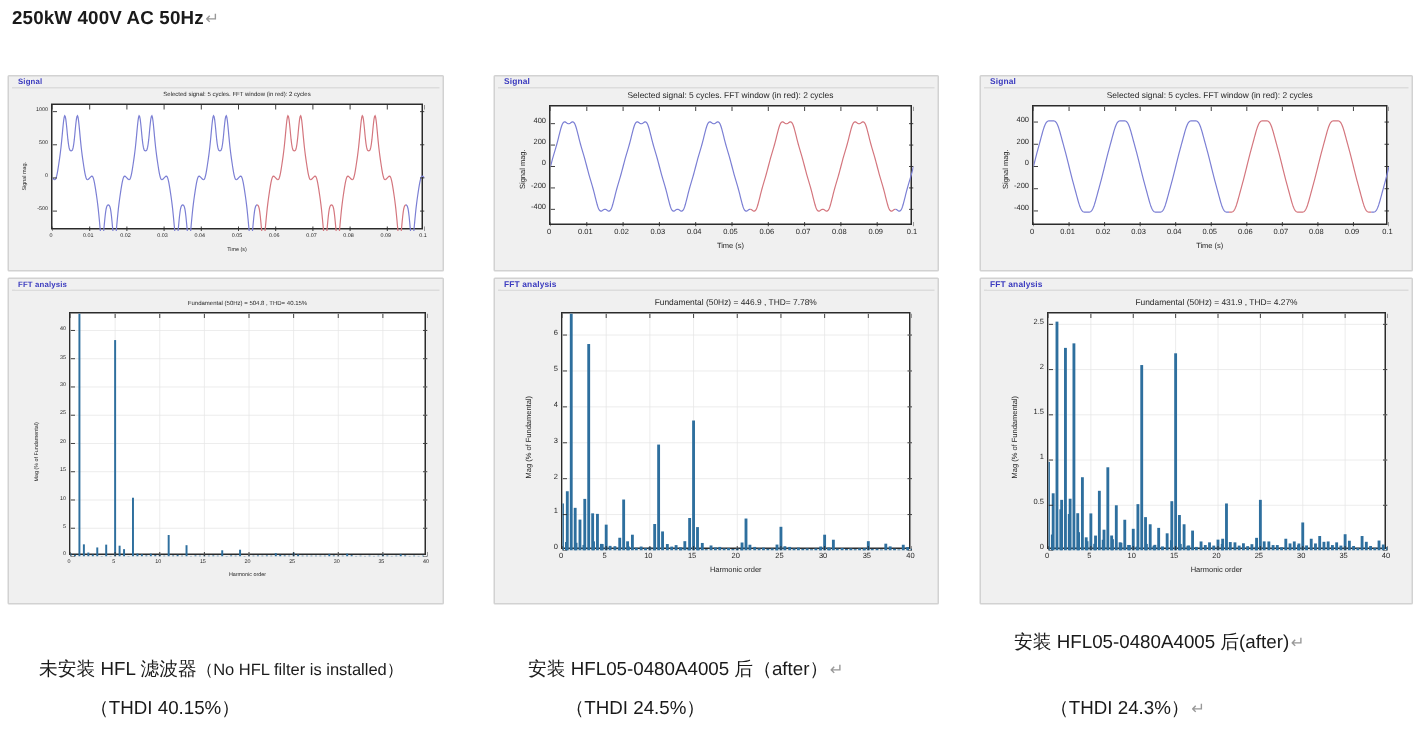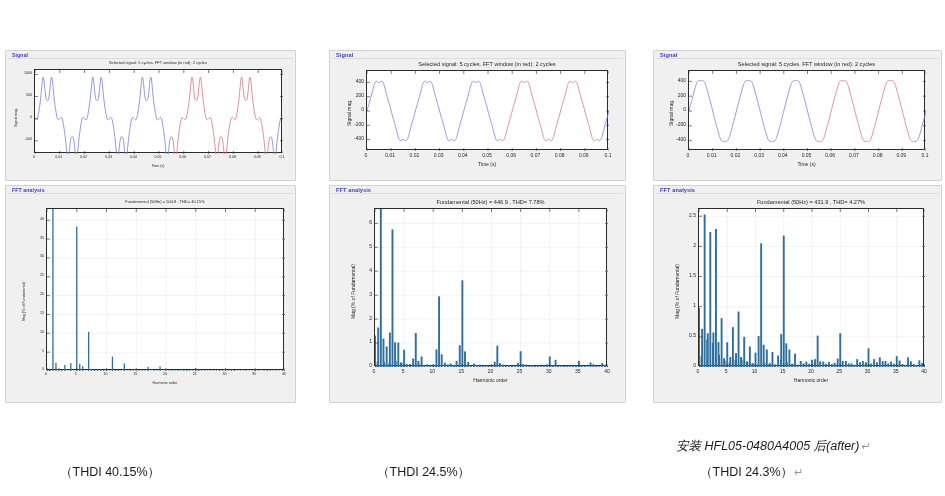--- a/index.html
+++ b/index.html
@@ -67,30 +67,33 @@
 
   svg.plot { position:absolute; left:0; top:0; display:block; }
 
   
   .caption { position: absolute; color: #1a1a1a; }
   .cap-line1 { font-size: 12.5px; white-space: nowrap; }
   .cap-line2 { font-size: 12.5px; white-space: nowrap; }
   .cap-en { font-size: 11px; }
   .cap0 { left: 26px;  top: 438px; }
   .cap1 { left: 352px; top: 438px; }
-  .cap2 { left: 676px; top: 438px; font-style: italic; }
+  .cap2 { left: 676px; top: 420px; }
   .cap-sub0 { left: 60px;  top: 464px; text-align: center; }
   .cap-sub1 { left: 377px; top: 464px; }
   .cap-sub2 { left: 700px; top: 464px; }
 </style>
 </head>
 <body>
 
 <div id="page">
 
+  <div class="doc-title">
+    <span>250kW 400V AC 50Hz</span><span class="pilcrow">↵</span>
+  </div>
 
   <div class="col c0">
     <div class="mpanel signal">
       <div class="mpanel-frameline"></div>
       <div class="mpanel-label">Signal</div>
       <div class="axes" id="sig-ax-0" style="left: 28px; top: 18px; width: 248px; height: 84px;">
           <svg width="248" height="84" class="plot">
             <polyline points="0.00,48.63 0.35,49.02 0.71,49.39 1.06,49.67 1.42,49.80 1.77,49.68 2.13,49.22 2.48,48.35 2.83,47.05 3.19,45.36 3.54,43.37 3.90,41.17 4.25,38.85 4.61,36.44 4.96,33.92 5.31,31.19 5.67,28.16 6.02,24.78 6.38,21.08 6.73,17.23 7.09,13.53 7.44,10.37 7.79,8.14 8.15,7.17 8.50,7.60 8.86,9.40 9.21,12.30 9.57,15.87 9.92,19.64 10.27,23.13 10.63,26.01 10.98,28.11 11.34,29.46 11.69,30.21 12.05,30.54 12.40,30.63 12.75,30.54 13.11,30.21 13.46,29.46 13.82,28.11 14.17,26.01 14.53,23.13 14.88,19.64 15.23,15.87 15.59,12.30 15.94,9.40 16.30,7.60 16.65,7.17 17.01,8.14 17.36,10.37 17.71,13.53 18.07,17.23 18.42,21.08 18.78,24.78 19.13,28.16 19.49,31.19 19.84,33.92 20.19,36.44 20.55,38.85 20.90,41.17 21.26,43.37 21.61,45.36 21.97,47.05 22.32,48.35 22.67,49.22 23.03,49.68 23.38,49.80 23.74,49.67 24.09,49.39 24.45,49.02 24.80,48.63 25.15,48.24 25.51,47.88 25.86,47.59 26.22,47.47 26.57,47.58 26.93,48.04 27.28,48.91 27.63,50.21 27.99,51.90 28.34,53.89 28.70,56.09 29.05,58.41 29.41,60.82 29.76,63.34 30.11,66.07 30.47,69.10 30.82,72.48 31.18,76.18 31.53,80.03 31.89,83.73 32.24,86.89 32.59,89.12 32.95,90.09 33.30,89.66 33.66,87.86 34.01,84.97 34.37,81.39 34.72,77.63 35.07,74.14 35.43,71.26 35.78,69.15 36.14,67.80 36.49,67.06 36.85,66.72 37.20,66.63 37.55,66.72 37.91,67.06 38.26,67.80 38.62,69.15 38.97,71.26 39.33,74.14 39.68,77.63 40.03,81.39 40.39,84.97 40.74,87.86 41.10,89.66 41.45,90.09 41.81,89.12 42.16,86.89 42.51,83.73 42.87,80.03 43.22,76.18 43.58,72.48 43.93,69.10 44.29,66.07 44.64,63.34 44.99,60.82 45.35,58.41 45.70,56.09 46.06,53.89 46.41,51.90 46.77,50.21 47.12,48.91 47.47,48.04 47.83,47.58 48.18,47.47 48.54,47.59 48.89,47.88 49.25,48.24 49.60,48.63 49.95,49.02 50.31,49.39 50.66,49.67 51.02,49.80 51.37,49.68 51.73,49.22 52.08,48.35 52.43,47.05 52.79,45.36 53.14,43.37 53.50,41.17 53.85,38.85 54.21,36.44 54.56,33.92 54.91,31.19 55.27,28.16 55.62,24.78 55.98,21.08 56.33,17.23 56.69,13.53 57.04,10.37 57.39,8.14 57.75,7.17 58.10,7.60 58.46,9.40 58.81,12.30 59.17,15.87 59.52,19.64 59.87,23.13 60.23,26.01 60.58,28.11 60.94,29.46 61.29,30.21 61.65,30.54 62.00,30.63 62.35,30.54 62.71,30.21 63.06,29.46 63.42,28.11 63.77,26.01 64.13,23.13 64.48,19.64 64.83,15.87 65.19,12.30 65.54,9.40 65.90,7.60 66.25,7.17 66.61,8.14 66.96,10.37 67.31,13.53 67.67,17.23 68.02,21.08 68.38,24.78 68.73,28.16 69.09,31.19 69.44,33.92 69.79,36.44 70.15,38.85 70.50,41.17 70.86,43.37 71.21,45.36 71.57,47.05 71.92,48.35 72.27,49.22 72.63,49.68 72.98,49.80 73.34,49.67 73.69,49.39 74.05,49.02 74.40,48.63 74.75,48.24 75.11,47.88 75.46,47.59 75.82,47.47 76.17,47.58 76.53,48.04 76.88,48.91 77.23,50.21 77.59,51.90 77.94,53.89 78.30,56.09 78.65,58.41 79.01,60.82 79.36,63.34 79.71,66.07 80.07,69.10 80.42,72.48 80.78,76.18 81.13,80.03 81.49,83.73 81.84,86.89 82.19,89.12 82.55,90.09 82.90,89.66 83.26,87.86 83.61,84.97 83.97,81.39 84.32,77.63 84.67,74.14 85.03,71.26 85.38,69.15 85.74,67.80 86.09,67.06 86.45,66.72 86.80,66.63 87.15,66.72 87.51,67.06 87.86,67.80 88.22,69.15 88.57,71.26 88.93,74.14 89.28,77.63 89.63,81.39 89.99,84.97 90.34,87.86 90.70,89.66 91.05,90.09 91.41,89.12 91.76,86.89 92.11,83.73 92.47,80.03 92.82,76.18 93.18,72.48 93.53,69.10 93.89,66.07 94.24,63.34 94.59,60.82 94.95,58.41 95.30,56.09 95.66,53.89 96.01,51.90 96.37,50.21 96.72,48.91 97.07,48.04 97.43,47.58 97.78,47.47 98.14,47.59 98.49,47.88 98.85,48.24 99.20,48.63 99.55,49.02 99.91,49.39 100.26,49.67 100.62,49.80 100.97,49.68 101.33,49.22 101.68,48.35 102.03,47.05 102.39,45.36 102.74,43.37 103.10,41.17 103.45,38.85 103.81,36.44 104.16,33.92 104.51,31.19 104.87,28.16 105.22,24.78 105.58,21.08 105.93,17.23 106.29,13.53 106.64,10.37 106.99,8.14 107.35,7.17 107.70,7.60 108.06,9.40 108.41,12.30 108.77,15.87 109.12,19.64 109.47,23.13 109.83,26.01 110.18,28.11 110.54,29.46 110.89,30.21 111.25,30.54 111.60,30.63 111.95,30.54 112.31,30.21 112.66,29.46 113.02,28.11 113.37,26.01 113.73,23.13 114.08,19.64 114.43,15.87 114.79,12.30 115.14,9.40 115.50,7.60 115.85,7.17 116.21,8.14 116.56,10.37 116.91,13.53 117.27,17.23 117.62,21.08 117.98,24.78 118.33,28.16 118.69,31.19 119.04,33.92 119.39,36.44 119.75,38.85 120.10,41.17 120.46,43.37 120.81,45.36 121.17,47.05 121.52,48.35 121.87,49.22 122.23,49.68 122.58,49.80 122.94,49.67 123.29,49.39 123.65,49.02 124.00,48.63 124.35,48.24 124.71,47.88 125.06,47.59 125.42,47.47 125.77,47.58 126.13,48.04 126.48,48.91 126.83,50.21 127.19,51.90 127.54,53.89 127.90,56.09 128.25,58.41 128.61,60.82 128.96,63.34 129.31,66.07 129.67,69.10 130.02,72.48 130.38,76.18 130.73,80.03 131.09,83.73 131.44,86.89 131.79,89.12 132.15,90.09 132.50,89.66 132.86,87.86 133.21,84.97 133.57,81.39 133.92,77.63 134.27,74.14 134.63,71.26 134.98,69.15 135.34,67.80 135.69,67.06 136.05,66.72 136.40,66.63" fill="none" stroke="#7b7fd4" stroke-width="0.8"></polyline>
             <polyline points="136.40,66.63 136.75,66.72 137.11,67.06 137.46,67.80 137.82,69.15 138.17,71.26 138.53,74.14 138.88,77.63 139.23,81.39 139.59,84.97 139.94,87.86 140.30,89.66 140.65,90.09 141.01,89.12 141.36,86.89 141.71,83.73 142.07,80.03 142.42,76.18 142.78,72.48 143.13,69.10 143.49,66.07 143.84,63.34 144.19,60.82 144.55,58.41 144.90,56.09 145.26,53.89 145.61,51.90 145.97,50.21 146.32,48.91 146.67,48.04 147.03,47.58 147.38,47.47 147.74,47.59 148.09,47.88 148.45,48.24 148.80,48.63 149.15,49.02 149.51,49.39 149.86,49.67 150.22,49.80 150.57,49.68 150.93,49.22 151.28,48.35 151.63,47.05 151.99,45.36 152.34,43.37 152.70,41.17 153.05,38.85 153.41,36.44 153.76,33.92 154.11,31.19 154.47,28.16 154.82,24.78 155.18,21.08 155.53,17.23 155.89,13.53 156.24,10.37 156.59,8.14 156.95,7.17 157.30,7.60 157.66,9.40 158.01,12.30 158.37,15.87 158.72,19.64 159.07,23.13 159.43,26.01 159.78,28.11 160.14,29.46 160.49,30.21 160.85,30.54 161.20,30.63 161.55,30.54 161.91,30.21 162.26,29.46 162.62,28.11 162.97,26.01 163.33,23.13 163.68,19.64 164.03,15.87 164.39,12.30 164.74,9.40 165.10,7.60 165.45,7.17 165.81,8.14 166.16,10.37 166.51,13.53 166.87,17.23 167.22,21.08 167.58,24.78 167.93,28.16 168.29,31.19 168.64,33.92 168.99,36.44 169.35,38.85 169.70,41.17 170.06,43.37 170.41,45.36 170.77,47.05 171.12,48.35 171.47,49.22 171.83,49.68 172.18,49.80 172.54,49.67 172.89,49.39 173.25,49.02 173.60,48.63 173.95,48.24 174.31,47.88 174.66,47.59 175.02,47.47 175.37,47.58 175.73,48.04 176.08,48.91 176.43,50.21 176.79,51.90 177.14,53.89 177.50,56.09 177.85,58.41 178.21,60.82 178.56,63.34 178.91,66.07 179.27,69.10 179.62,72.48 179.98,76.18 180.33,80.03 180.69,83.73 181.04,86.89 181.39,89.12 181.75,90.09 182.10,89.66 182.46,87.86 182.81,84.97 183.17,81.39 183.52,77.63 183.87,74.14 184.23,71.26 184.58,69.15 184.94,67.80 185.29,67.06 185.65,66.72 186.00,66.63 186.35,66.72 186.71,67.06 187.06,67.80 187.42,69.15 187.77,71.26 188.13,74.14 188.48,77.63 188.83,81.39 189.19,84.97 189.54,87.86 189.90,89.66 190.25,90.09 190.61,89.12 190.96,86.89 191.31,83.73 191.67,80.03 192.02,76.18 192.38,72.48 192.73,69.10 193.09,66.07 193.44,63.34 193.79,60.82 194.15,58.41 194.50,56.09 194.86,53.89 195.21,51.90 195.57,50.21 195.92,48.91 196.27,48.04 196.63,47.58 196.98,47.47 197.34,47.59 197.69,47.88 198.05,48.24 198.40,48.63 198.75,49.02 199.11,49.39 199.46,49.67 199.82,49.80 200.17,49.68 200.53,49.22 200.88,48.35 201.23,47.05 201.59,45.36 201.94,43.37 202.30,41.17 202.65,38.85 203.01,36.44 203.36,33.92 203.71,31.19 204.07,28.16 204.42,24.78 204.78,21.08 205.13,17.23 205.49,13.53 205.84,10.37 206.19,8.14 206.55,7.17 206.90,7.60 207.26,9.40 207.61,12.30 207.97,15.87 208.32,19.64 208.67,23.13 209.03,26.01 209.38,28.11 209.74,29.46 210.09,30.21 210.45,30.54 210.80,30.63 211.15,30.54 211.51,30.21 211.86,29.46 212.22,28.11 212.57,26.01 212.93,23.13 213.28,19.64 213.63,15.87 213.99,12.30 214.34,9.40 214.70,7.60 215.05,7.17 215.41,8.14 215.76,10.37 216.11,13.53 216.47,17.23 216.82,21.08 217.18,24.78 217.53,28.16 217.89,31.19 218.24,33.92 218.59,36.44 218.95,38.85 219.30,41.17 219.66,43.37 220.01,45.36 220.37,47.05 220.72,48.35 221.07,49.22 221.43,49.68 221.78,49.80 222.14,49.67 222.49,49.39 222.85,49.02 223.20,48.63 223.55,48.24 223.91,47.88 224.26,47.59 224.62,47.47 224.97,47.58 225.33,48.04 225.68,48.91 226.03,50.21 226.39,51.90 226.74,53.89 227.10,56.09 227.45,58.41 227.81,60.82 228.16,63.34 228.51,66.07 228.87,69.10 229.22,72.48 229.58,76.18 229.93,80.03 230.29,83.73 230.64,86.89 230.99,89.12 231.35,90.09 231.70,89.66 232.06,87.86 232.41,84.97 232.77,81.39 233.12,77.63 233.47,74.14 233.83,71.26 234.18,69.15 234.54,67.80 234.89,67.06 235.25,66.72 235.60,66.63" fill="none" stroke="#d4767e" stroke-width="0.8"></polyline>
             <polyline points="235.60,66.63 235.95,66.72 236.31,67.06 236.66,67.80 237.02,69.15 237.37,71.26 237.73,74.14 238.08,77.63 238.43,81.39 238.79,84.97 239.14,87.86 239.50,89.66 239.85,90.09 240.21,89.12 240.56,86.89 240.91,83.73 241.27,80.03 241.62,76.18 241.98,72.48 242.33,69.10 242.69,66.07 243.04,63.34 243.39,60.82 243.75,58.41 244.10,56.09 244.46,53.89 244.81,51.90 245.17,50.21 245.52,48.91 245.87,48.04 246.23,47.58 246.58,47.47 246.94,47.59 247.29,47.88 247.65,48.24 248.00,48.63" fill="none" stroke="#7b7fd4" stroke-width="0.8"></polyline>
@@ -782,24 +785,30 @@
         <div class="tick x" style="left: 91.5px; top: 182px; width: 18px; font-size: 5px;">10</div>
         <div class="tick x" style="left: 119.75px; top: 182px; width: 18px; font-size: 5px;">15</div>
         <div class="tick x" style="left: 148px; top: 182px; width: 18px; font-size: 5px;">20</div>
         <div class="tick x" style="left: 176.25px; top: 182px; width: 18px; font-size: 5px;">25</div>
         <div class="tick x" style="left: 204.5px; top: 182px; width: 18px; font-size: 5px;">30</div>
         <div class="tick x" style="left: 232.75px; top: 182px; width: 18px; font-size: 5px;">35</div>
         <div class="tick x" style="left: 261px; top: 182px; width: 18px; font-size: 5px;">40</div>
       </div>
   </div>
 
+  <div class="caption cap0 cap-line1">
+    <span>未安装 HFL 滤波器</span><span class="cap-en">（No HFL filter is installed）</span>
+  </div>
   <div class="caption cap-sub0 cap-line2">
     <span>（THDI 40.15%）</span>
   </div>
 
+  <div class="caption cap1 cap-line1">
+    <span>安装 HFL05-0480A4005 后</span><span>（after）</span><span class="pilcrow">↵</span>
+  </div>
   <div class="caption cap-sub1 cap-line2">
     <span>（THDI 24.5%）</span>
   </div>
 
   <div class="caption cap2 cap-line1">
     <span>安装 HFL05-0480A4005 后(after)</span><span class="pilcrow">↵</span>
   </div>
   <div class="caption cap-sub2 cap-line2">
     <span>（THDI 24.3%）</span><span class="pilcrow">↵</span>
   </div>

